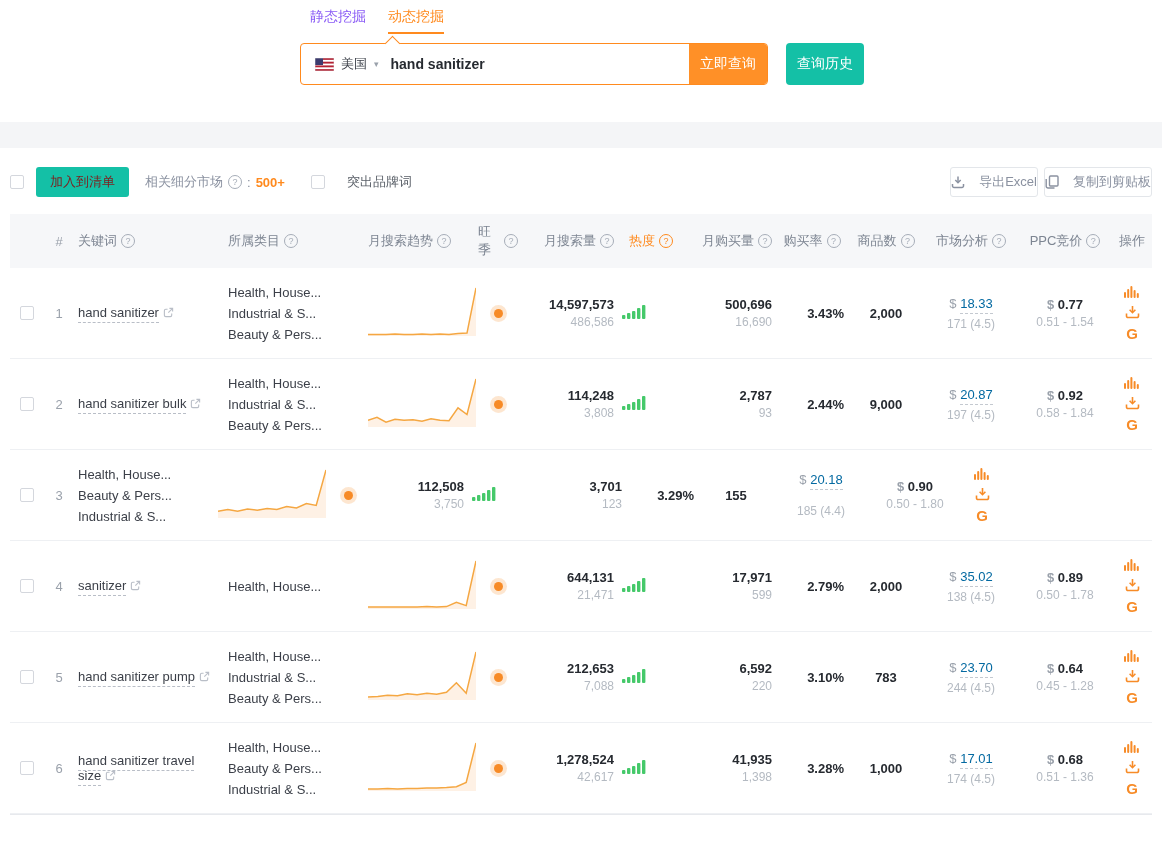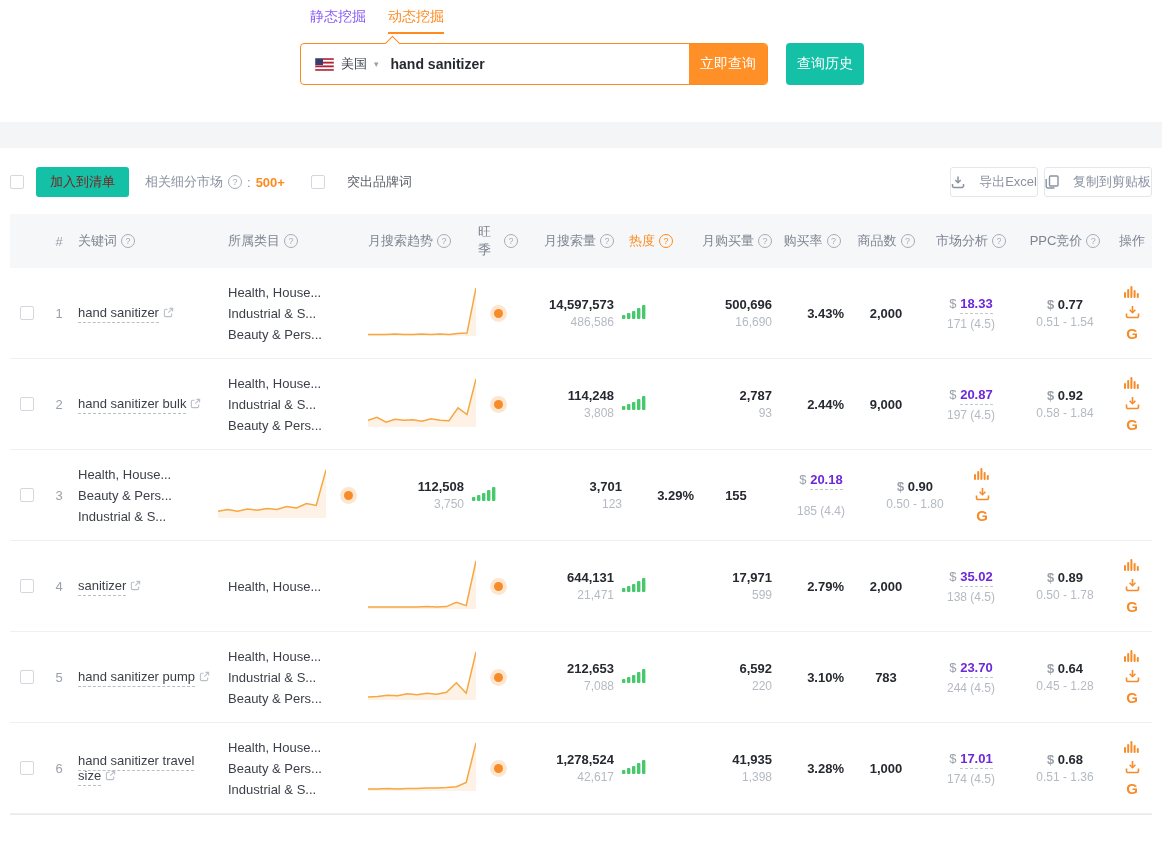--- a/index.html
+++ b/index.html
@@ -55,21 +55,21 @@
   .col-ppc{width:94px;text-align:center;justify-content:center}
   .col-act{width:40px;justify-content:center}
   .kw{color:#3c4049;border-bottom:1px dashed #b9bec7;padding-bottom:2px;cursor:pointer;text-decoration:none}
   .ext{display:inline-block;margin-left:4px;vertical-align:-1px;cursor:pointer}
   .catline{color:#3c4049;line-height:21px}
   .dot{width:9px;height:9px;border-radius:50%;background:#f78b27;box-shadow:0 0 0 4px rgba(247,139,39,.22)}
   .n1{font-weight:700;color:#262a30;line-height:18px}
   .n2{color:#b4bac2;font-size:12px;line-height:17px}
   .bold{font-weight:700;color:#262a30}
   .cur{color:#9aa1ab}
-  .mprice{font-weight:700;color:#6d28d9;border-bottom:1px dashed #c4c9d0;padding-bottom:2px}
+  .mprice{font-weight:400;color:#0369a1;border-bottom:1px dashed #c4c9d0;padding-bottom:2px}
   .acts{display:flex;flex-direction:column;align-items:center;gap:7px}
   .aicon{cursor:pointer;line-height:0}
   .gletter{color:#f78b27;font-weight:700;font-size:15px;line-height:15px;cursor:pointer}
 </style>
 </head>
 <body>
 
 <div class="top">
   <div class="tabs">
     <span class="tab">静态挖掘</span>

